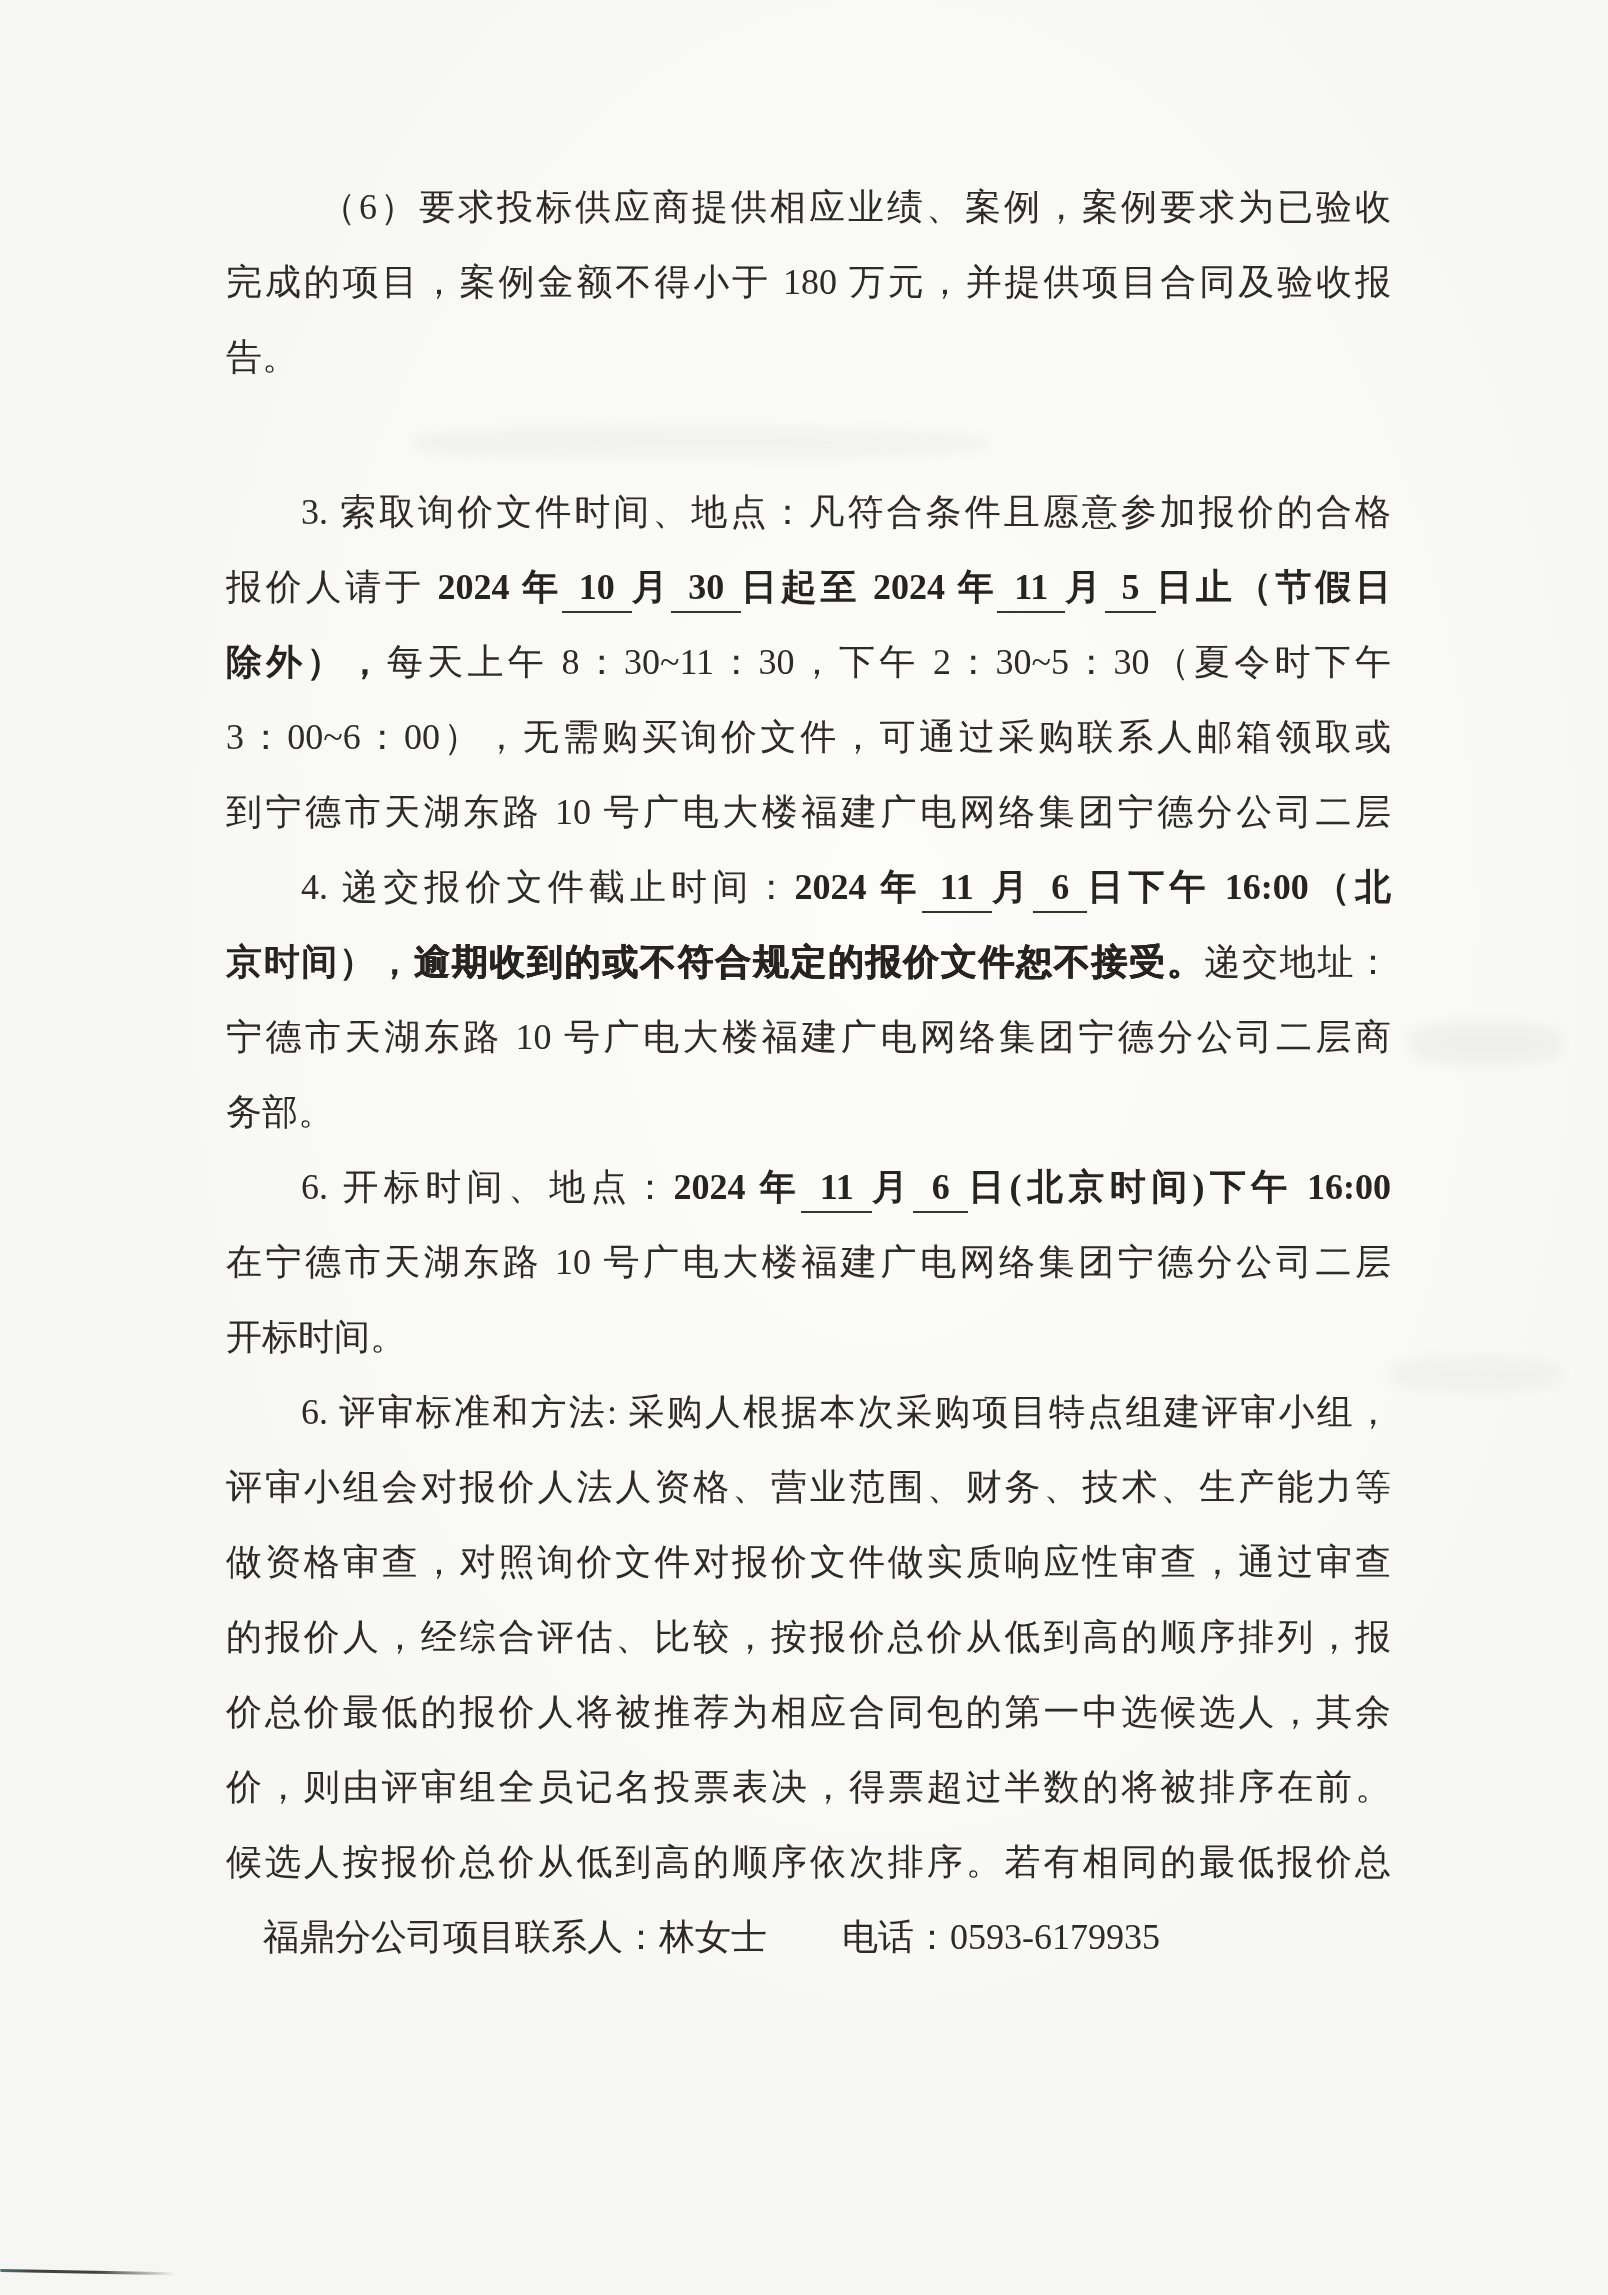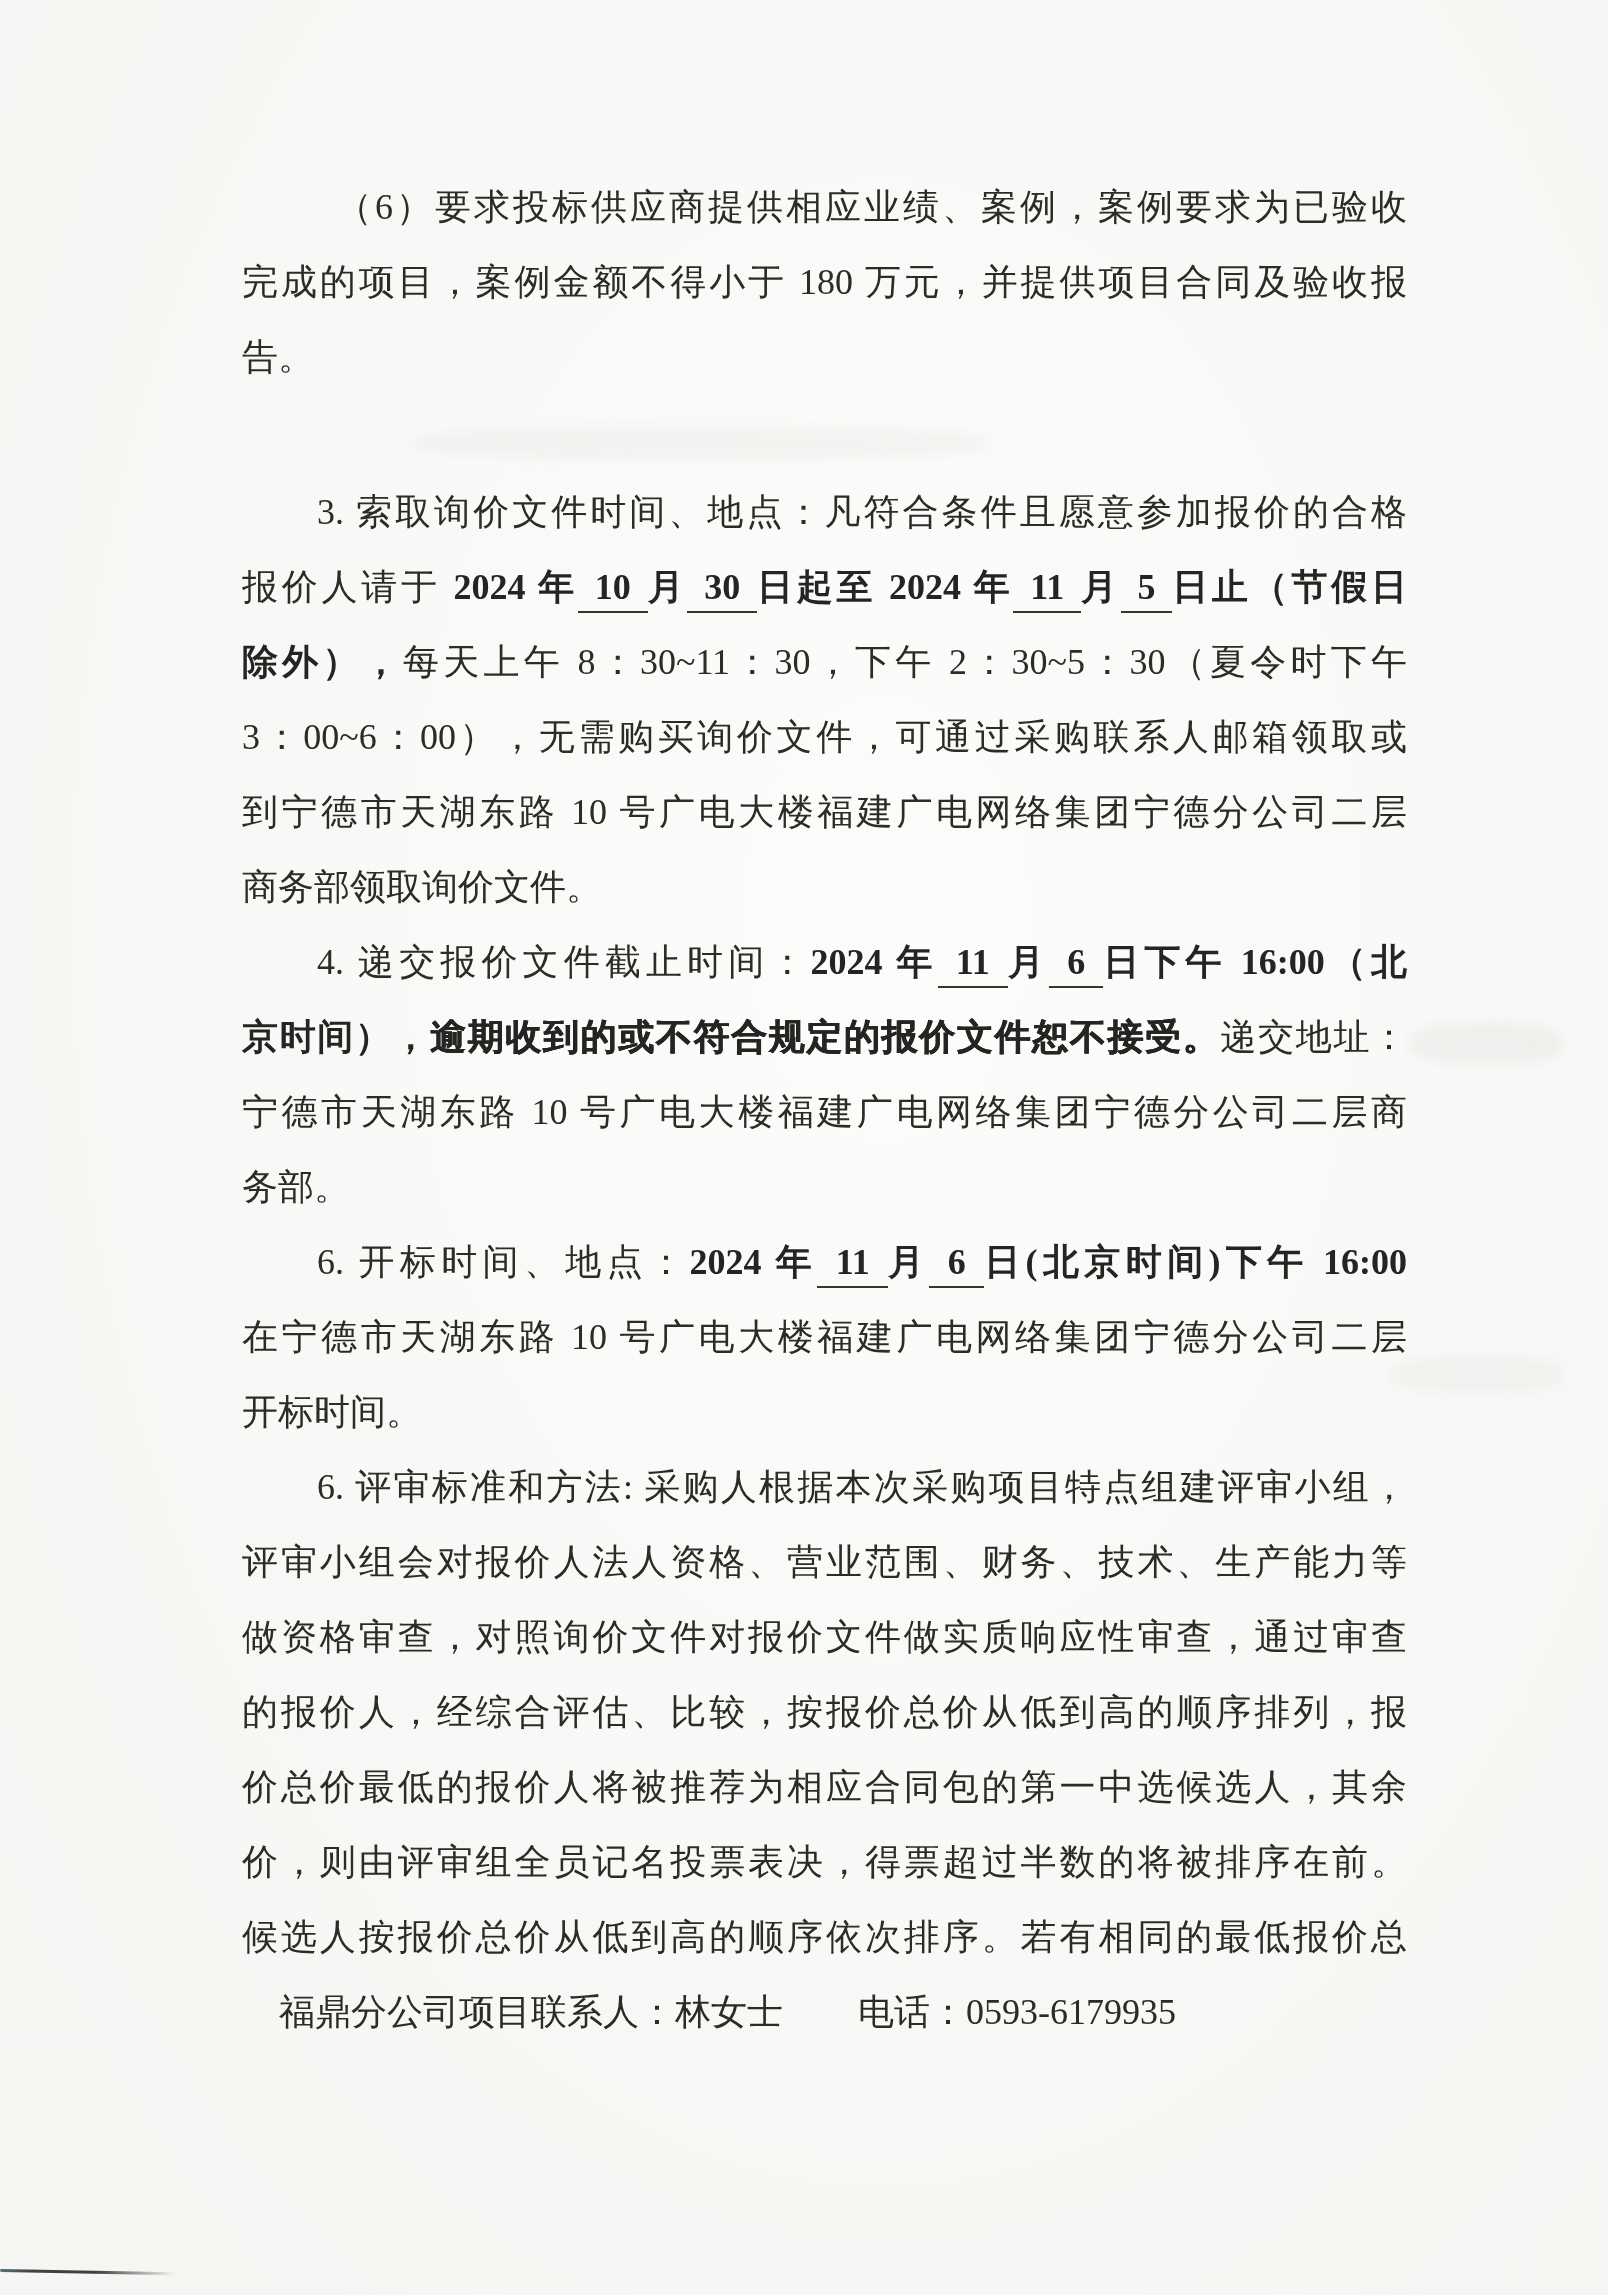--- a/index.html
+++ b/index.html
@@ -11,21 +11,21 @@
     font-family: "Liberation Serif", "DejaVu Serif", serif;
   }
   .page {
     position: absolute; inset: 0;
     background:
       radial-gradient(ellipse at 55% 40%, rgba(255,255,255,0.55), rgba(238,238,234,0.25) 85%),
       #f8f8f6;
   }
   .doc {
     position: absolute;
-    left: 242px; top: 170px; width: 1165px;
+    left: 226px; top: 170px; width: 1165px;
     color: #2d2b28;
     font-size: 36px;
   }
   .ln {
     height: 75px; line-height: 75px;
     text-align: justify;
     text-align-last: justify;
     white-space: normal;
   }
   .end { text-align-last: left; }
@@ -69,21 +69,20 @@
     <div class="ln"><span>完成的项目，案例金额不得小于 180 万元，并提供项目合同及验收报</span></div>
     <div class="ln end"><span>告。</span></div>
 
     <div class="ln ind-n gap-before"><span>3. 索取询价文件时间、地点：凡符合条件且愿意参加报价的合格</span></div>
 
     <div class="ln"><span>报价人请于 </span><span class="b">2024 年</span><span class="b u"> 10 </span><span class="b">月</span><span class="b u"> 30 </span><span class="b">日起至 2024 年</span><span class="b u"> 11 </span><span class="b">月</span><span class="b u"> 5 </span><span class="b">日止（节假日</span></div>
 
     <div class="ln"><span class="b">除外），</span><span>每天上午 8：30~11：30，下午 2：30~5：30（夏令时下午</span></div>
     <div class="ln"><span>3：00~6：00），无需购买询价文件，可通过采购联系人邮箱领取或</span></div>
     <div class="ln"><span>到宁德市天湖东路 10 号广电大楼福建广电网络集团宁德分公司二层</span></div>
-    <div class="ln end"><span>商务部领取询价文件。</span></div>
 
     <div class="ln ind-n"><span>4. 递交报价文件截止时间：</span><span class="b">2024 年</span><span class="b u"> 11 </span><span class="b">月</span><span class="b u"> 6 </span><span class="b">日下午 16:00（北</span></div>
 
     <div class="ln"><span class="b">京时间），</span><span class="b hv">逾期收到的或不符合规定的报价文件恕不接受。</span><span>递交地址：</span></div>
     <div class="ln"><span>宁德市天湖东路 10 号广电大楼福建广电网络集团宁德分公司二层商</span></div>
     <div class="ln end"><span>务部。</span></div>
 
     <div class="ln ind-n"><span>6. 开标时间、地点：</span><span class="b">2024 年</span><span class="b u"> 11 </span><span class="b">月</span><span class="b u"> 6 </span><span class="b">日(北京时间)下午 16:00</span></div>
 
     <div class="ln"><span>在宁德市天湖东路 10 号广电大楼福建广电网络集团宁德分公司二层</span></div>

